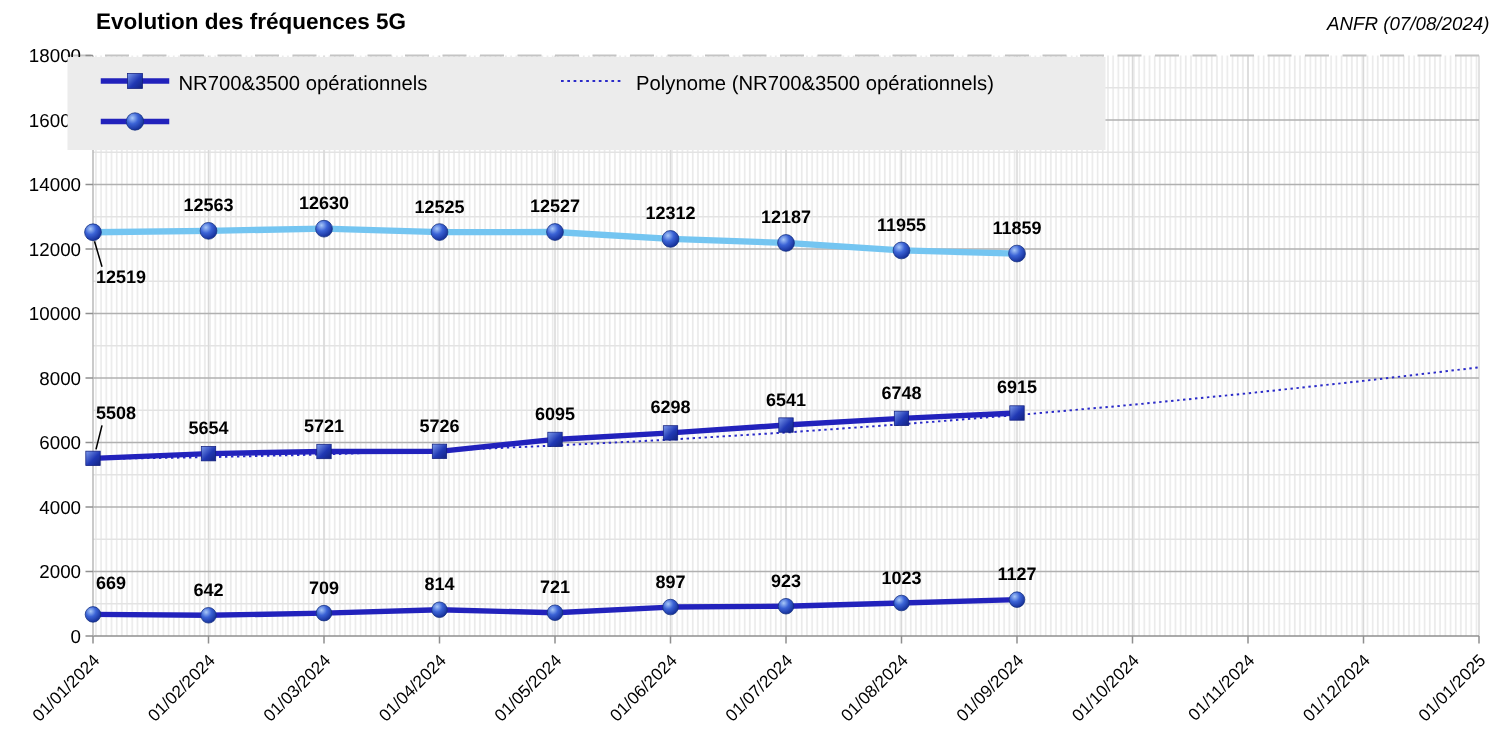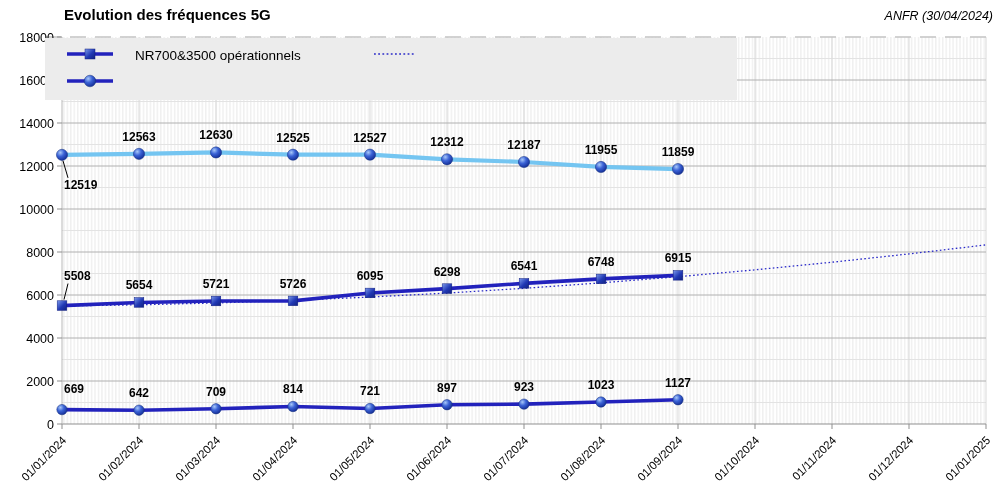--- a/index.html
+++ b/index.html
@@ -4,29 +4,29 @@
 <style>
   html,body{margin:0;padding:0;background:#fff;}
   #app{position:relative;width:1007px;height:496px;background:#ffffff;overflow:hidden;
        font-family:"Liberation Sans","DejaVu Sans",sans-serif;color:#000;border-radius:14px;}
   #title{position:absolute;left:64px;top:6px;font-size:15px;font-weight:bold;}
   #source{position:absolute;right:14px;top:9px;font-size:12.5px;font-style:italic;}
   #chart{position:absolute;left:0;top:0;}
   #legend{position:absolute;left:45px;top:38px;width:692px;height:62px;background:#ECECEC;
           display:grid;grid-template-columns:305px auto;align-content:space-evenly;
           padding-left:22px;box-sizing:border-box;font-size:13.5px;}
-  .legend-item{display:flex;align-items:center;gap:22px;white-space:nowrap;}
+  .legend-item{display:flex;align-items:center;gap:6px;white-space:nowrap;}
   .legend-item svg{flex:0 0 auto;}
 </style>
 </head>
 <body>
 
 <div id="app">
   <div id="title">Evolution des fréquences 5G</div>
-  <div id="source">ANFR (30/04/2024)</div>
+  <div id="source">ANFR (07/08/2024)</div>
 
   <svg id="chart" width="1007" height="496">
       <defs>
         <pattern id="stripes" width="3.46" height="10" patternUnits="userSpaceOnUse">
           <rect x="1.1" y="0" width="1.1" height="10" fill="#EAEAEA"></rect>
         </pattern>
         <radialGradient id="sph" cx="35%" cy="30%" r="75%">
           <stop offset="0%" stop-color="#A8C8F8"></stop>
           <stop offset="45%" stop-color="#3B63D6"></stop>
           <stop offset="100%" stop-color="#122B93"></stop>
@@ -184,20 +184,21 @@
       <span class="sw"><svg width="46" height="16">
             <line x1="0" y1="8" x2="46" y2="8" stroke="#2222BC" stroke-width="3.6"></line>
             <rect x="18" y="3" width="10" height="10" fill="url(#cub)" stroke="#101E7E" stroke-width="0.5"></rect>
           </svg></span>
       <span>NR700&amp;3500 opérationnels</span>
     </div>
     <div class="legend-item">
       <span class="sw"><svg width="46" height="16">
             <line x1="2" y1="8" x2="44" y2="8" stroke="#2A2AC8" stroke-width="1.3" stroke-dasharray="1.8 2.4"></line>
           </svg></span>
+      <span>Polynome (NR700&amp;3500 opérationnels)</span>
     </div>
     <div class="legend-item">
       <span class="sw"><svg width="46" height="16">
             <line x1="0" y1="8" x2="46" y2="8" stroke="#2222BC" stroke-width="3.6"></line>
             <circle cx="23" cy="8" r="5.8" fill="url(#sph)" stroke="#14307F" stroke-width="0.5"></circle>
           </svg></span>
     </div>
   </div>
 </div>
 

